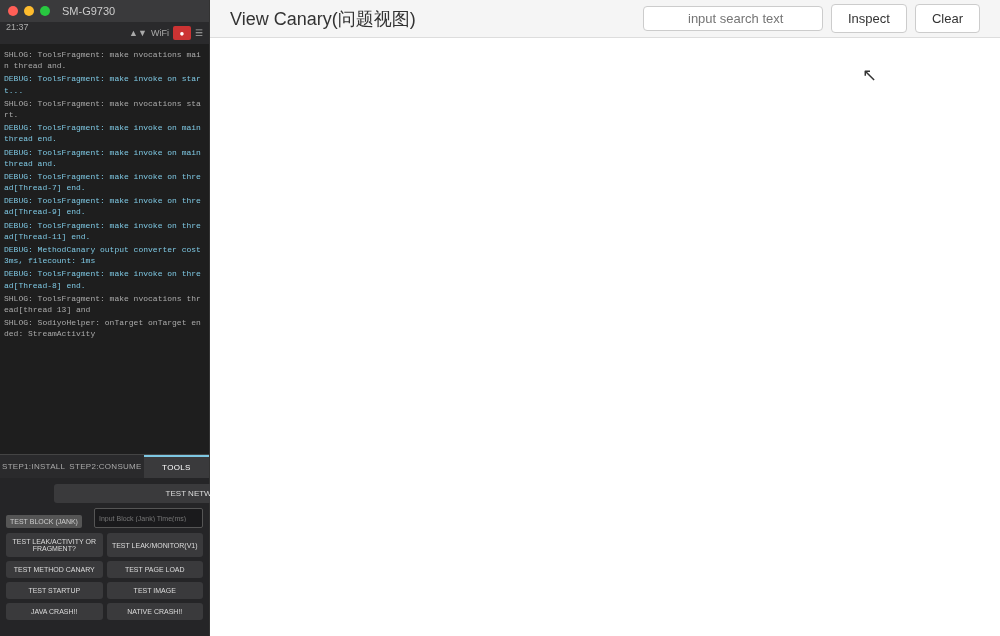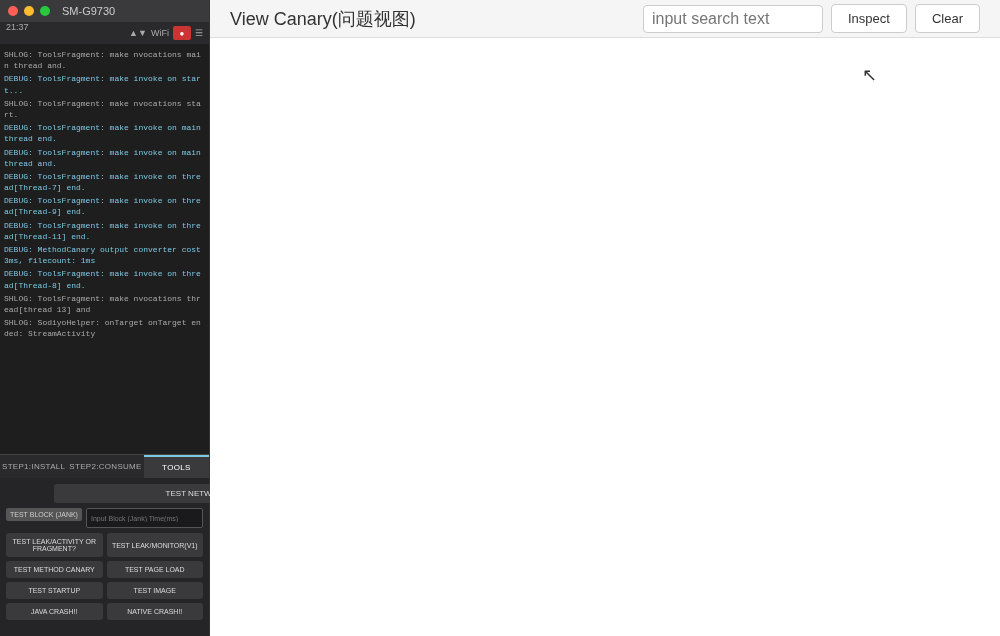--- a/index.html
+++ b/index.html
@@ -136,22 +136,22 @@
       padding: 5px 22px;
       font-size: 8px;
       cursor: pointer;
       text-align: right;
       width: 100%;
       margin-left: 48px;
     }
 
     .tool-input-row {
       display: flex;
-      align-items: flex-start;
-      gap: 4px;
+      align-items: flex-end;
+      gap: 12px;
     }
 
     .tool-label {
       background: #555;
       color: #ccc;
       font-size: 7px;
       padding: 3px 4px;
       border-radius: 2px;
       white-space: nowrap;
       min-width: 70px;
@@ -228,24 +228,25 @@
       border: 1px solid #ccc;
       border-radius: 4px;
       padding: 4px 8px;
       gap: 6px;
       width: 180px;
     }
 
     .search-input {
       border: none;
       outline: none;
-      font-size: 16px;
+      font-size: 13px;
       color: #0369a1;
       background: transparent;
       flex: 1;
+      margin-left: 36px;
     }
 
     .search-icon {
       color: #aaa;
       font-size: 13px;
     }
 
     .btn-inspect {
       background: #fff;
       border: 1px solid #ccc;

